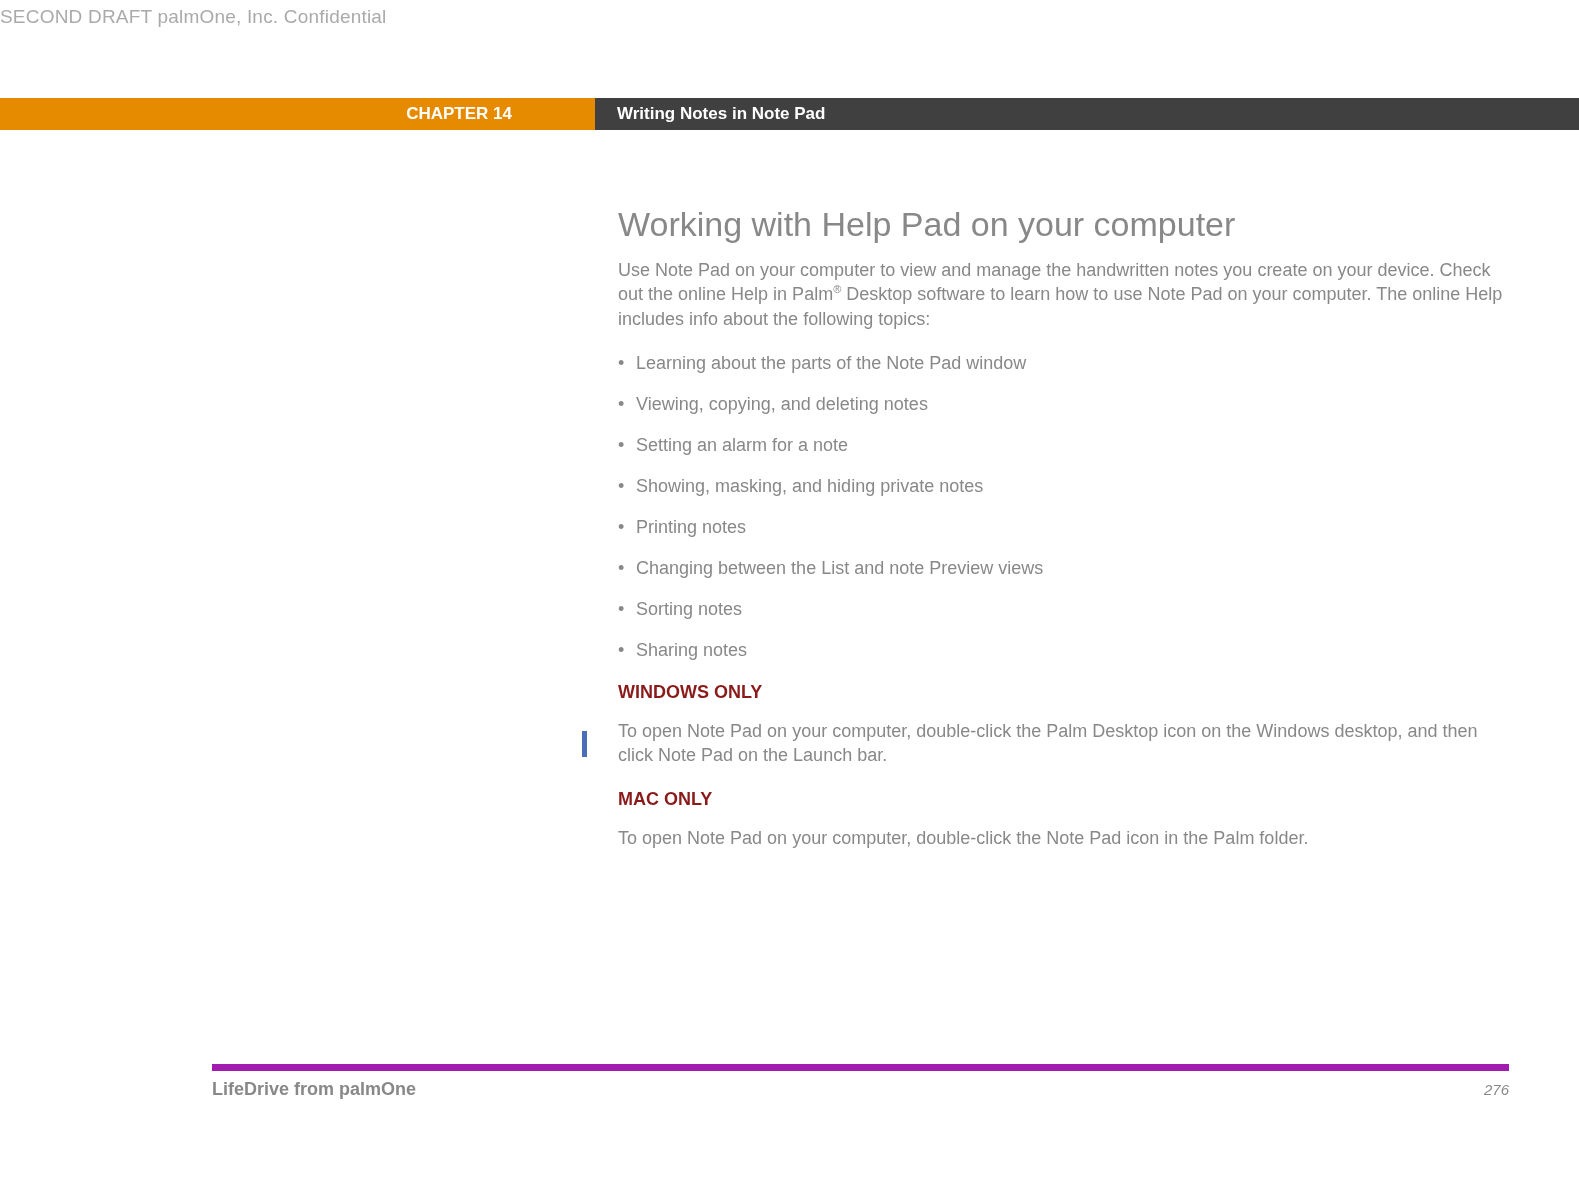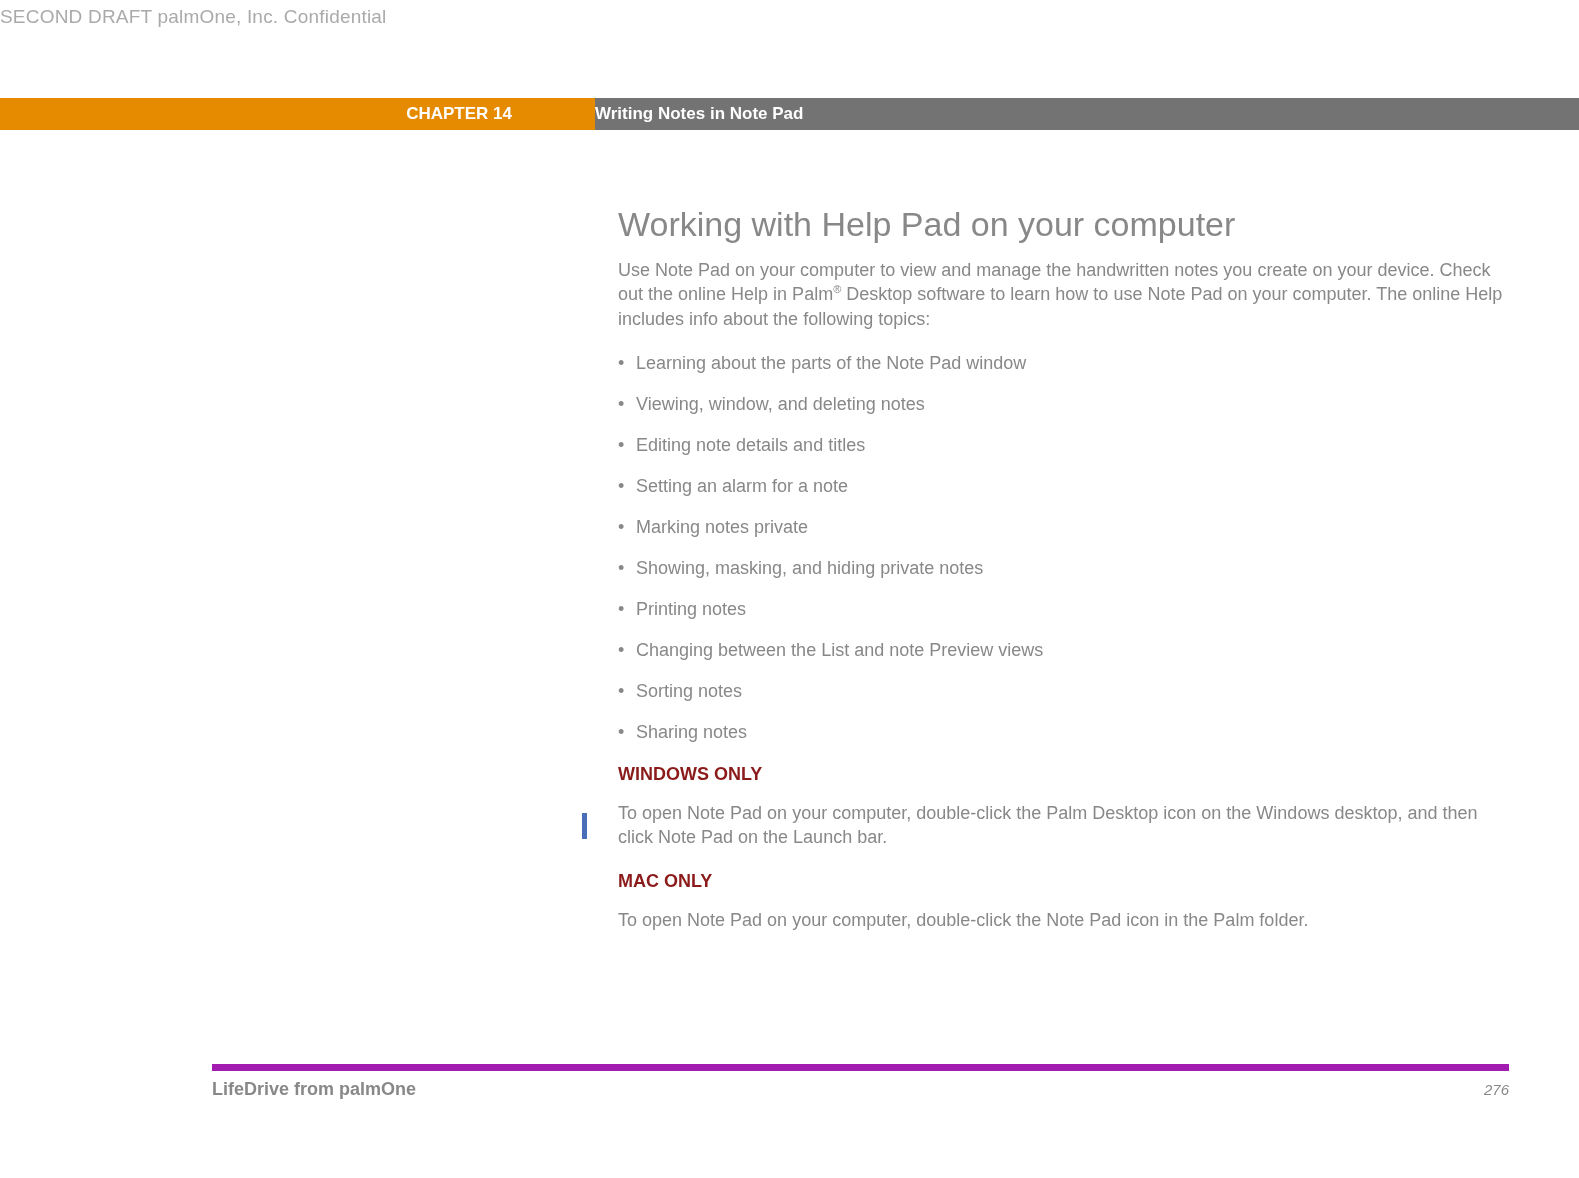--- a/index.html
+++ b/index.html
@@ -28,26 +28,27 @@
       color: #fff;
       font-weight: bold;
       font-size: 17px;
       display: flex;
       align-items: center;
       justify-content: flex-end;
       padding-right: 83px;
       width: 595px;
     }
     .chapter-right {
-      background: #737373;
+      background: #404040;
       color: #fff;
       font-weight: bold;
       font-size: 17px;
       display: flex;
       align-items: center;
+      padding-left: 22px;
       flex: 1;
     }
     .content {
       margin-left: 618px;
       margin-right: 70px;
       margin-top: 75px;
       position: relative;
     }
     .heading {
       font-size: 34px;
@@ -136,24 +137,22 @@
   <div class="chapter-right">Writing Notes in Note Pad</div>
 </div>
 
 <div class="content">
   <h1 class="heading">Working with Help Pad on your computer</h1>
   <p class="intro">
     <span>Use Note Pad on your computer to view and manage the handwritten notes you create on your device. Check out the online Help in Palm</span><span class="reg-mark">®</span><span> Desktop software to learn how to use Note Pad on your computer. The online Help includes info about the following topics:</span>
   </p>
   <ul class="bullets">
     <li>Learning about the parts of the Note Pad window</li>
-    <li>Viewing, window, and deleting notes</li>
-    <li>Editing note details and titles</li>
+    <li>Viewing, copying, and deleting notes</li>
     <li>Setting an alarm for a note</li>
-    <li>Marking notes private</li>
     <li>Showing, masking, and hiding private notes</li>
     <li>Printing notes</li>
     <li>Changing between the List and note Preview views</li>
     <li>Sorting notes</li>
     <li>Sharing notes</li>
   </ul>
   <div class="section-label">WINDOWS ONLY</div>
   <div class="windows-block">
     <div class="change-bar" style="top: 12px;"></div>
     <p class="body-para">To open Note Pad on your computer, double-click the Palm Desktop icon on the Windows desktop, and then click Note Pad on the Launch bar.</p>

